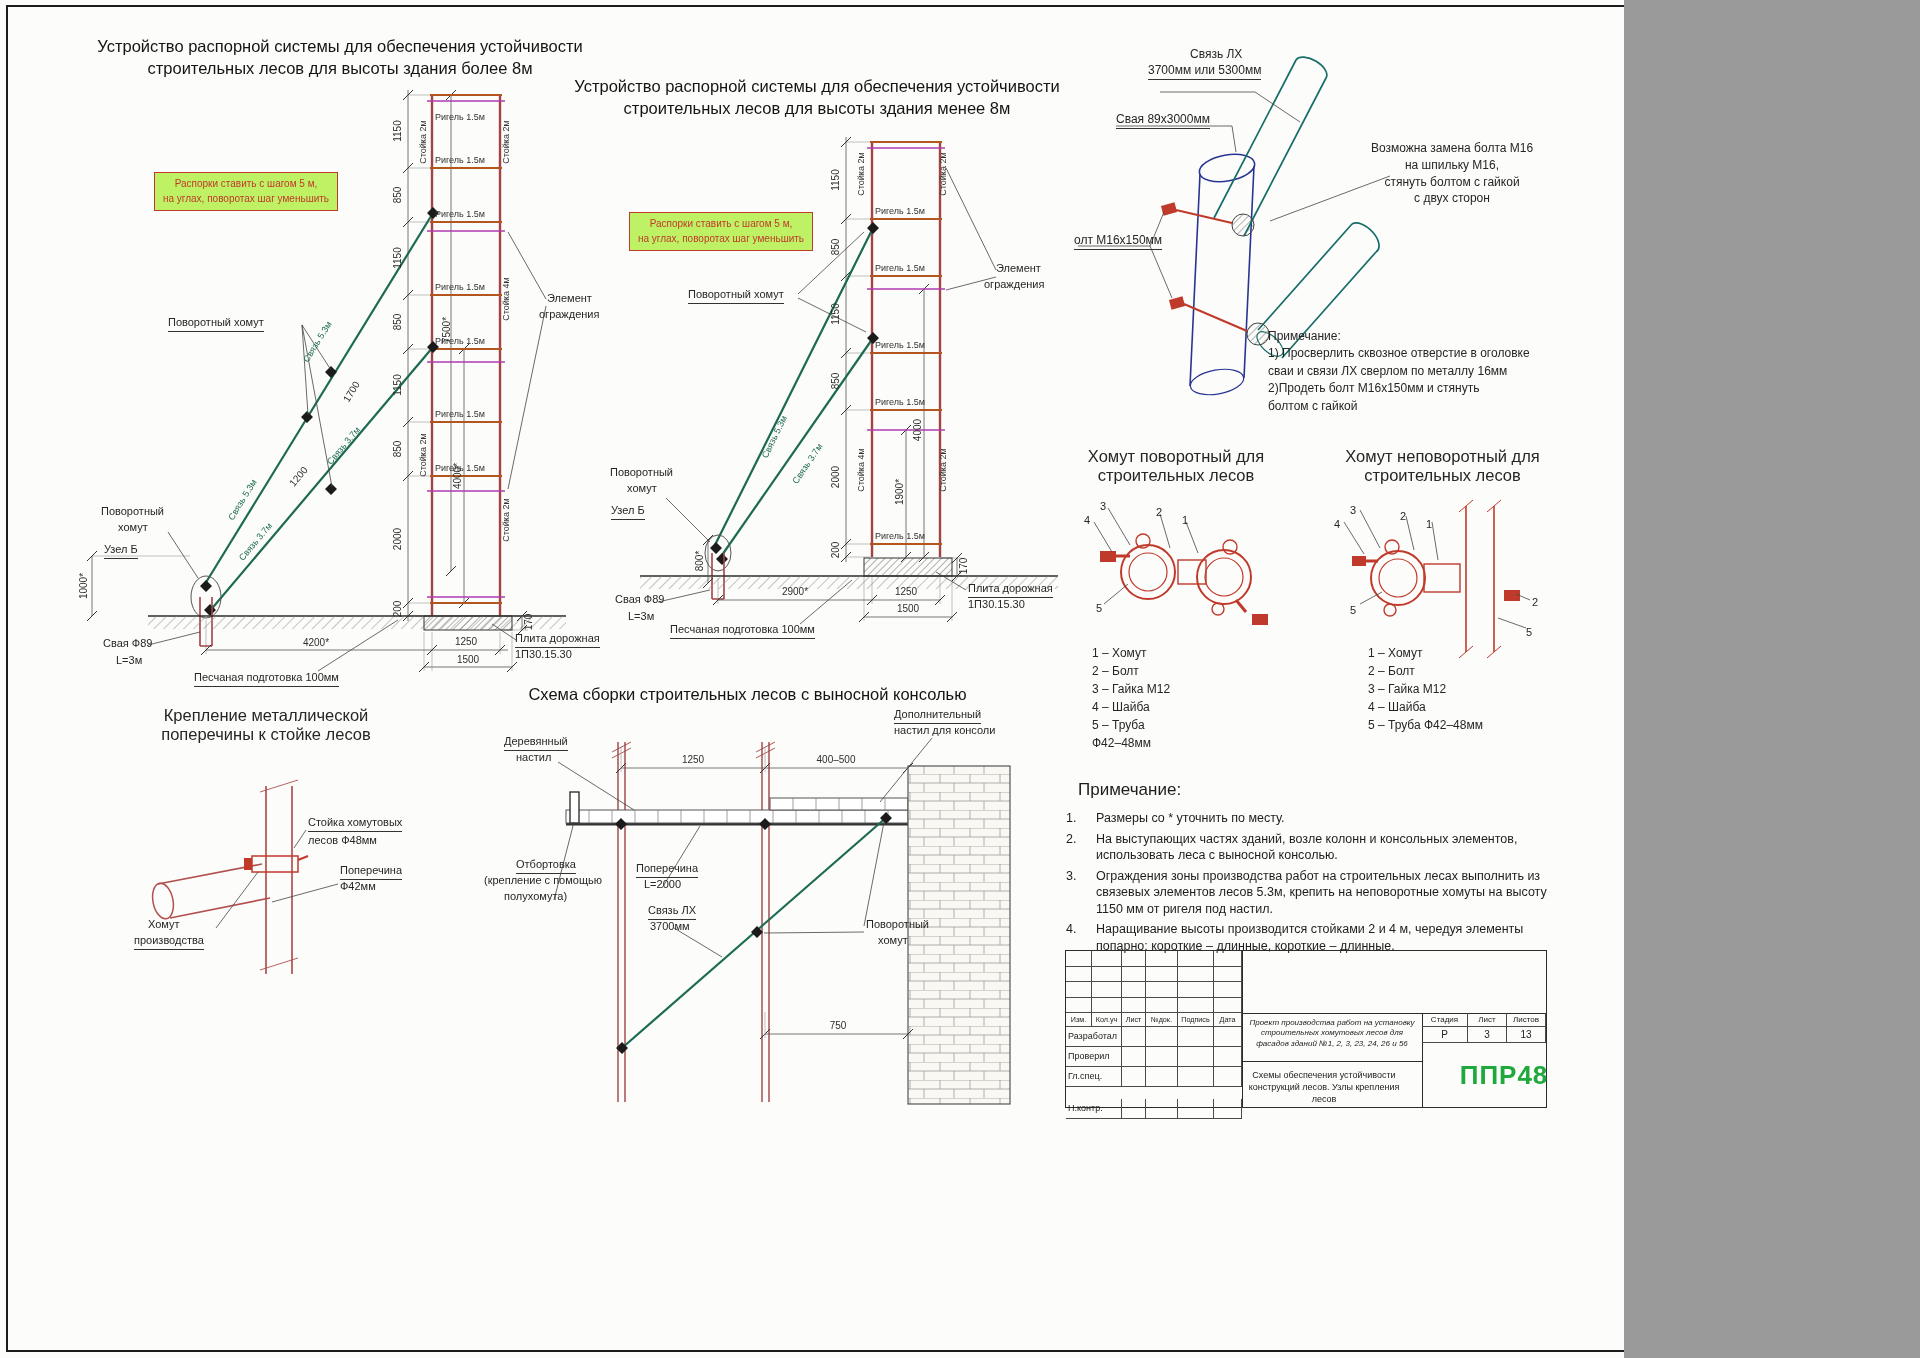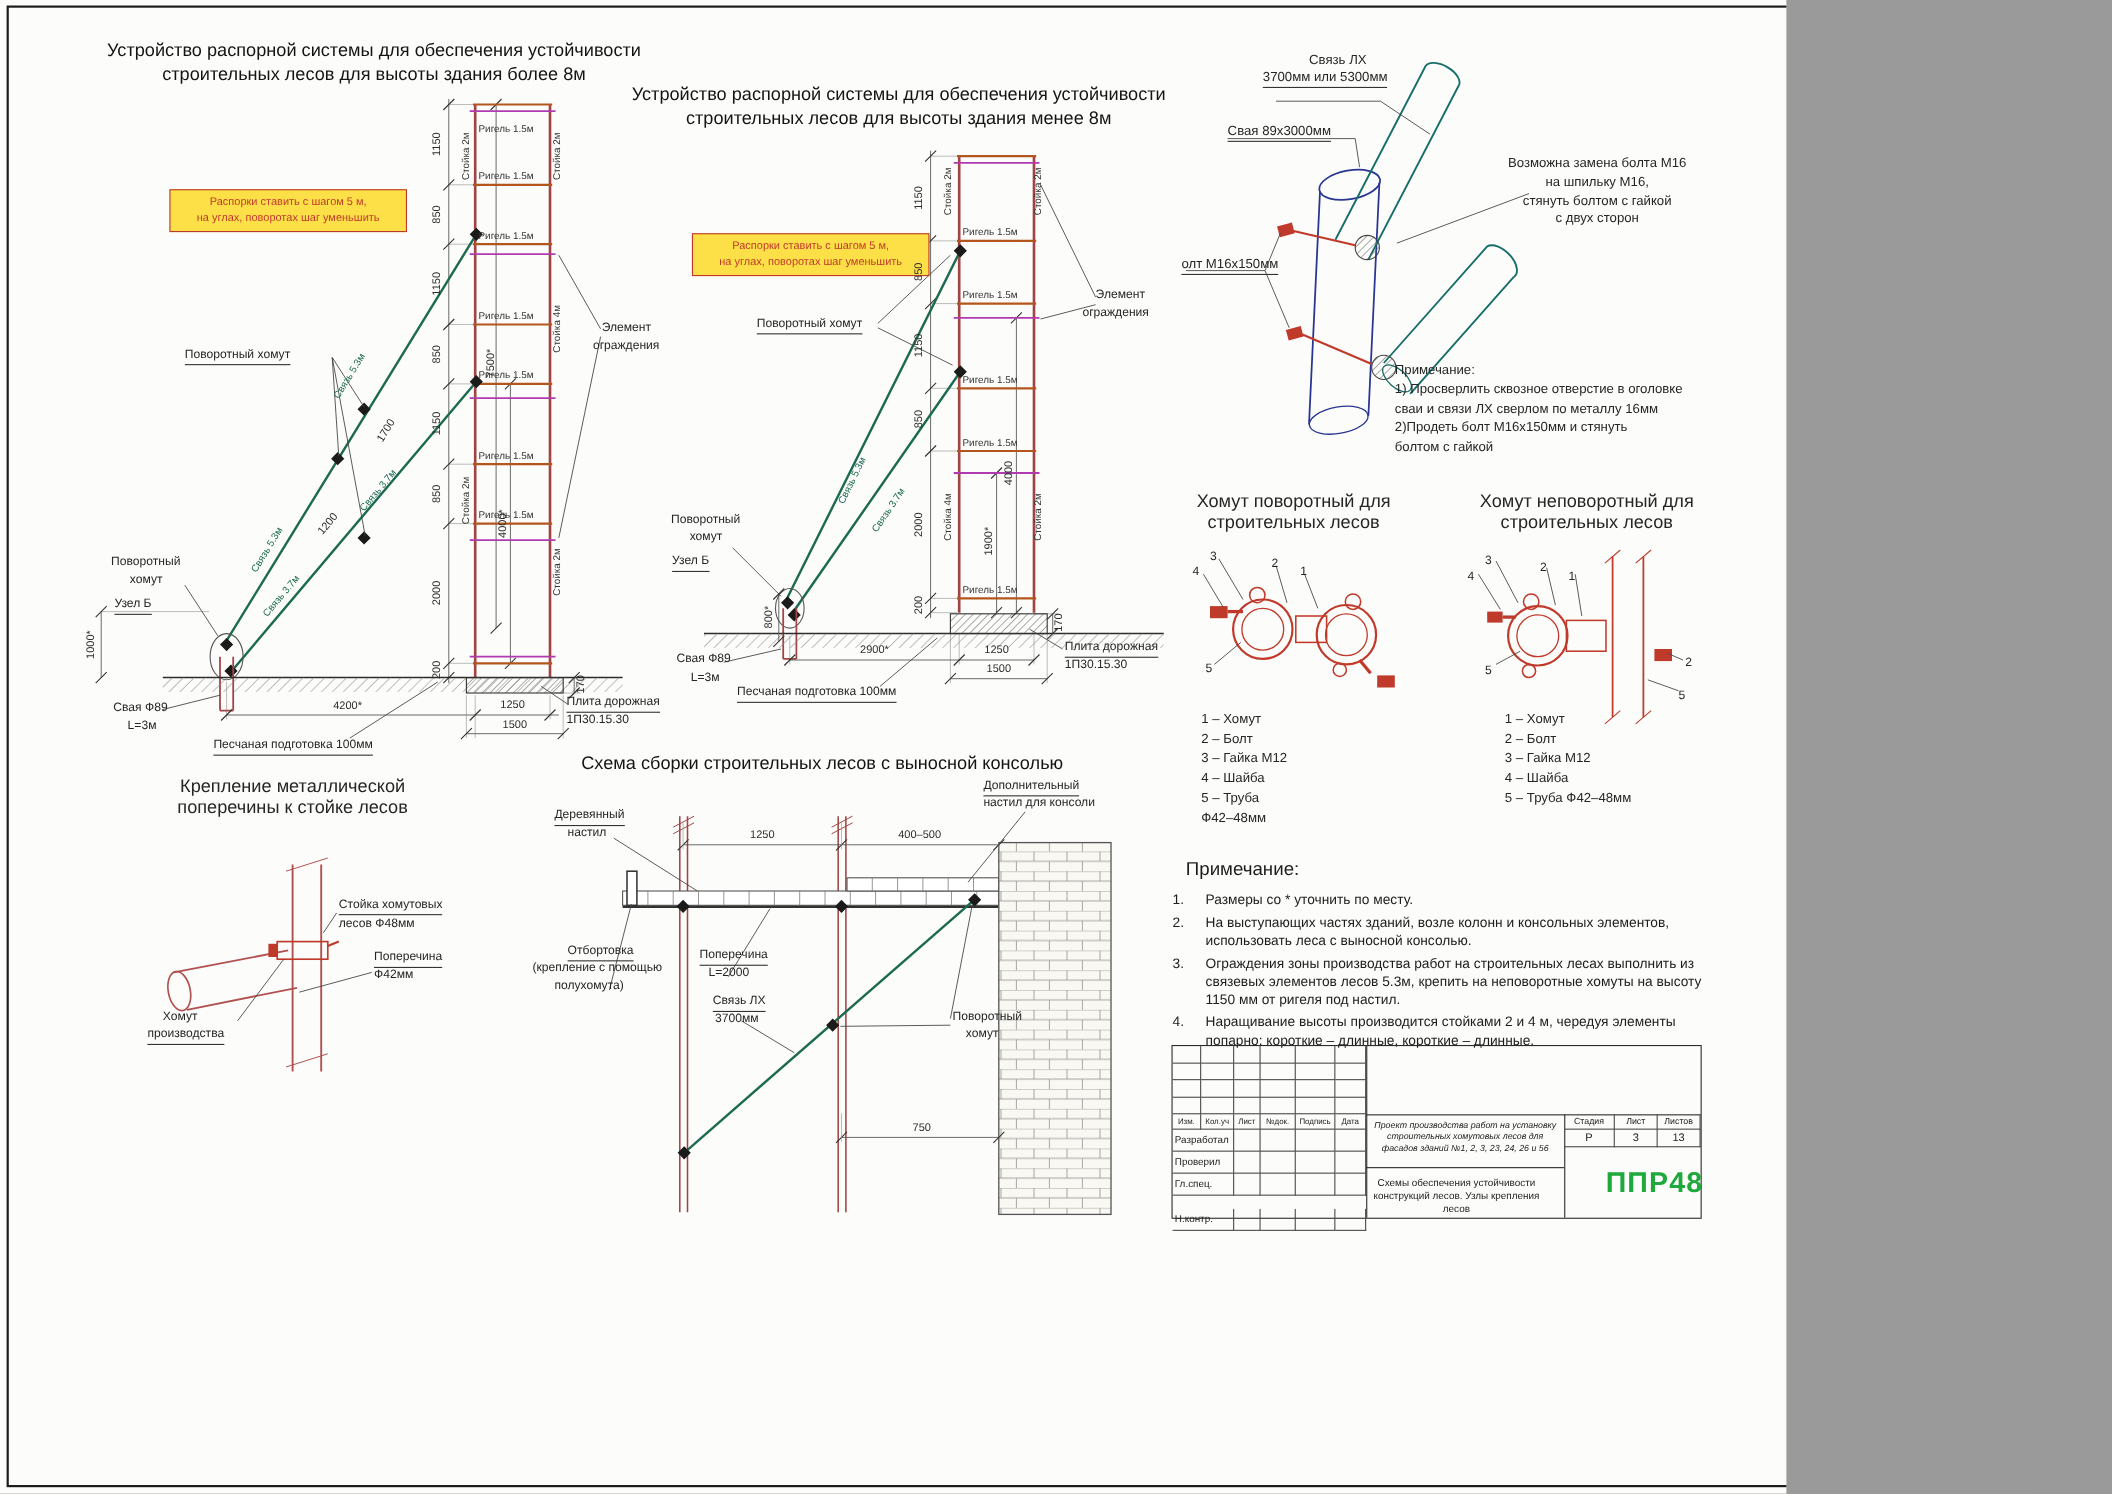--- a/index.html
+++ b/index.html
@@ -12,21 +12,21 @@
   .rg{font-size:9px;color:#333;}
   .sm{font-size:12px;}
   .ctr{transform:translate(-50%,-50%);}
   .r90{transform:translate(-50%,-50%) rotate(-90deg);}
   .r58{transform:translate(-50%,-50%) rotate(-58.5deg);}
   .r50{transform:translate(-50%,-50%) rotate(-50deg);}
   .r64{transform:translate(-50%,-50%) rotate(-64deg);}
   .r56{transform:translate(-50%,-50%) rotate(-56deg);}
   .grn{color:#1d6a52;}
   .ul{border-bottom:1px solid #333;padding-bottom:1px;}
-  .notebox{position:absolute;border:1.3px solid #c03a2b;color:#c03a2b;font-size:10px;text-align:center;padding:4px 16px;line-height:1.45;background:#fde047;}
+  .notebox{position:absolute;border:1.3px solid #c03a2b;color:#c03a2b;font-size:10px;text-align:center;padding:4px 0;line-height:1.45;background:#bef264;}
   .block{position:absolute;color:#262626;}
   .block div{white-space:nowrap;}
   .parts div{font-size:12px;line-height:1.5;}
   .notes{position:absolute;left:1062px;top:780px;width:492px;color:#1d1d1d;}
   .notes-h{font-size:17px;margin:0 0 10px 16px;}
   .nitem{display:flex;font-size:12.5px;line-height:1.32;margin-bottom:4px;}
   .nnum{width:30px;flex:none;padding-left:4px;}
   
   .tb{position:absolute;left:1065px;top:950px;width:480px;height:156px;border:1.6px solid #2b2b2b;font-size:9px;color:#222;box-sizing:content-box;}
   .tb *{box-sizing:border-box;}

